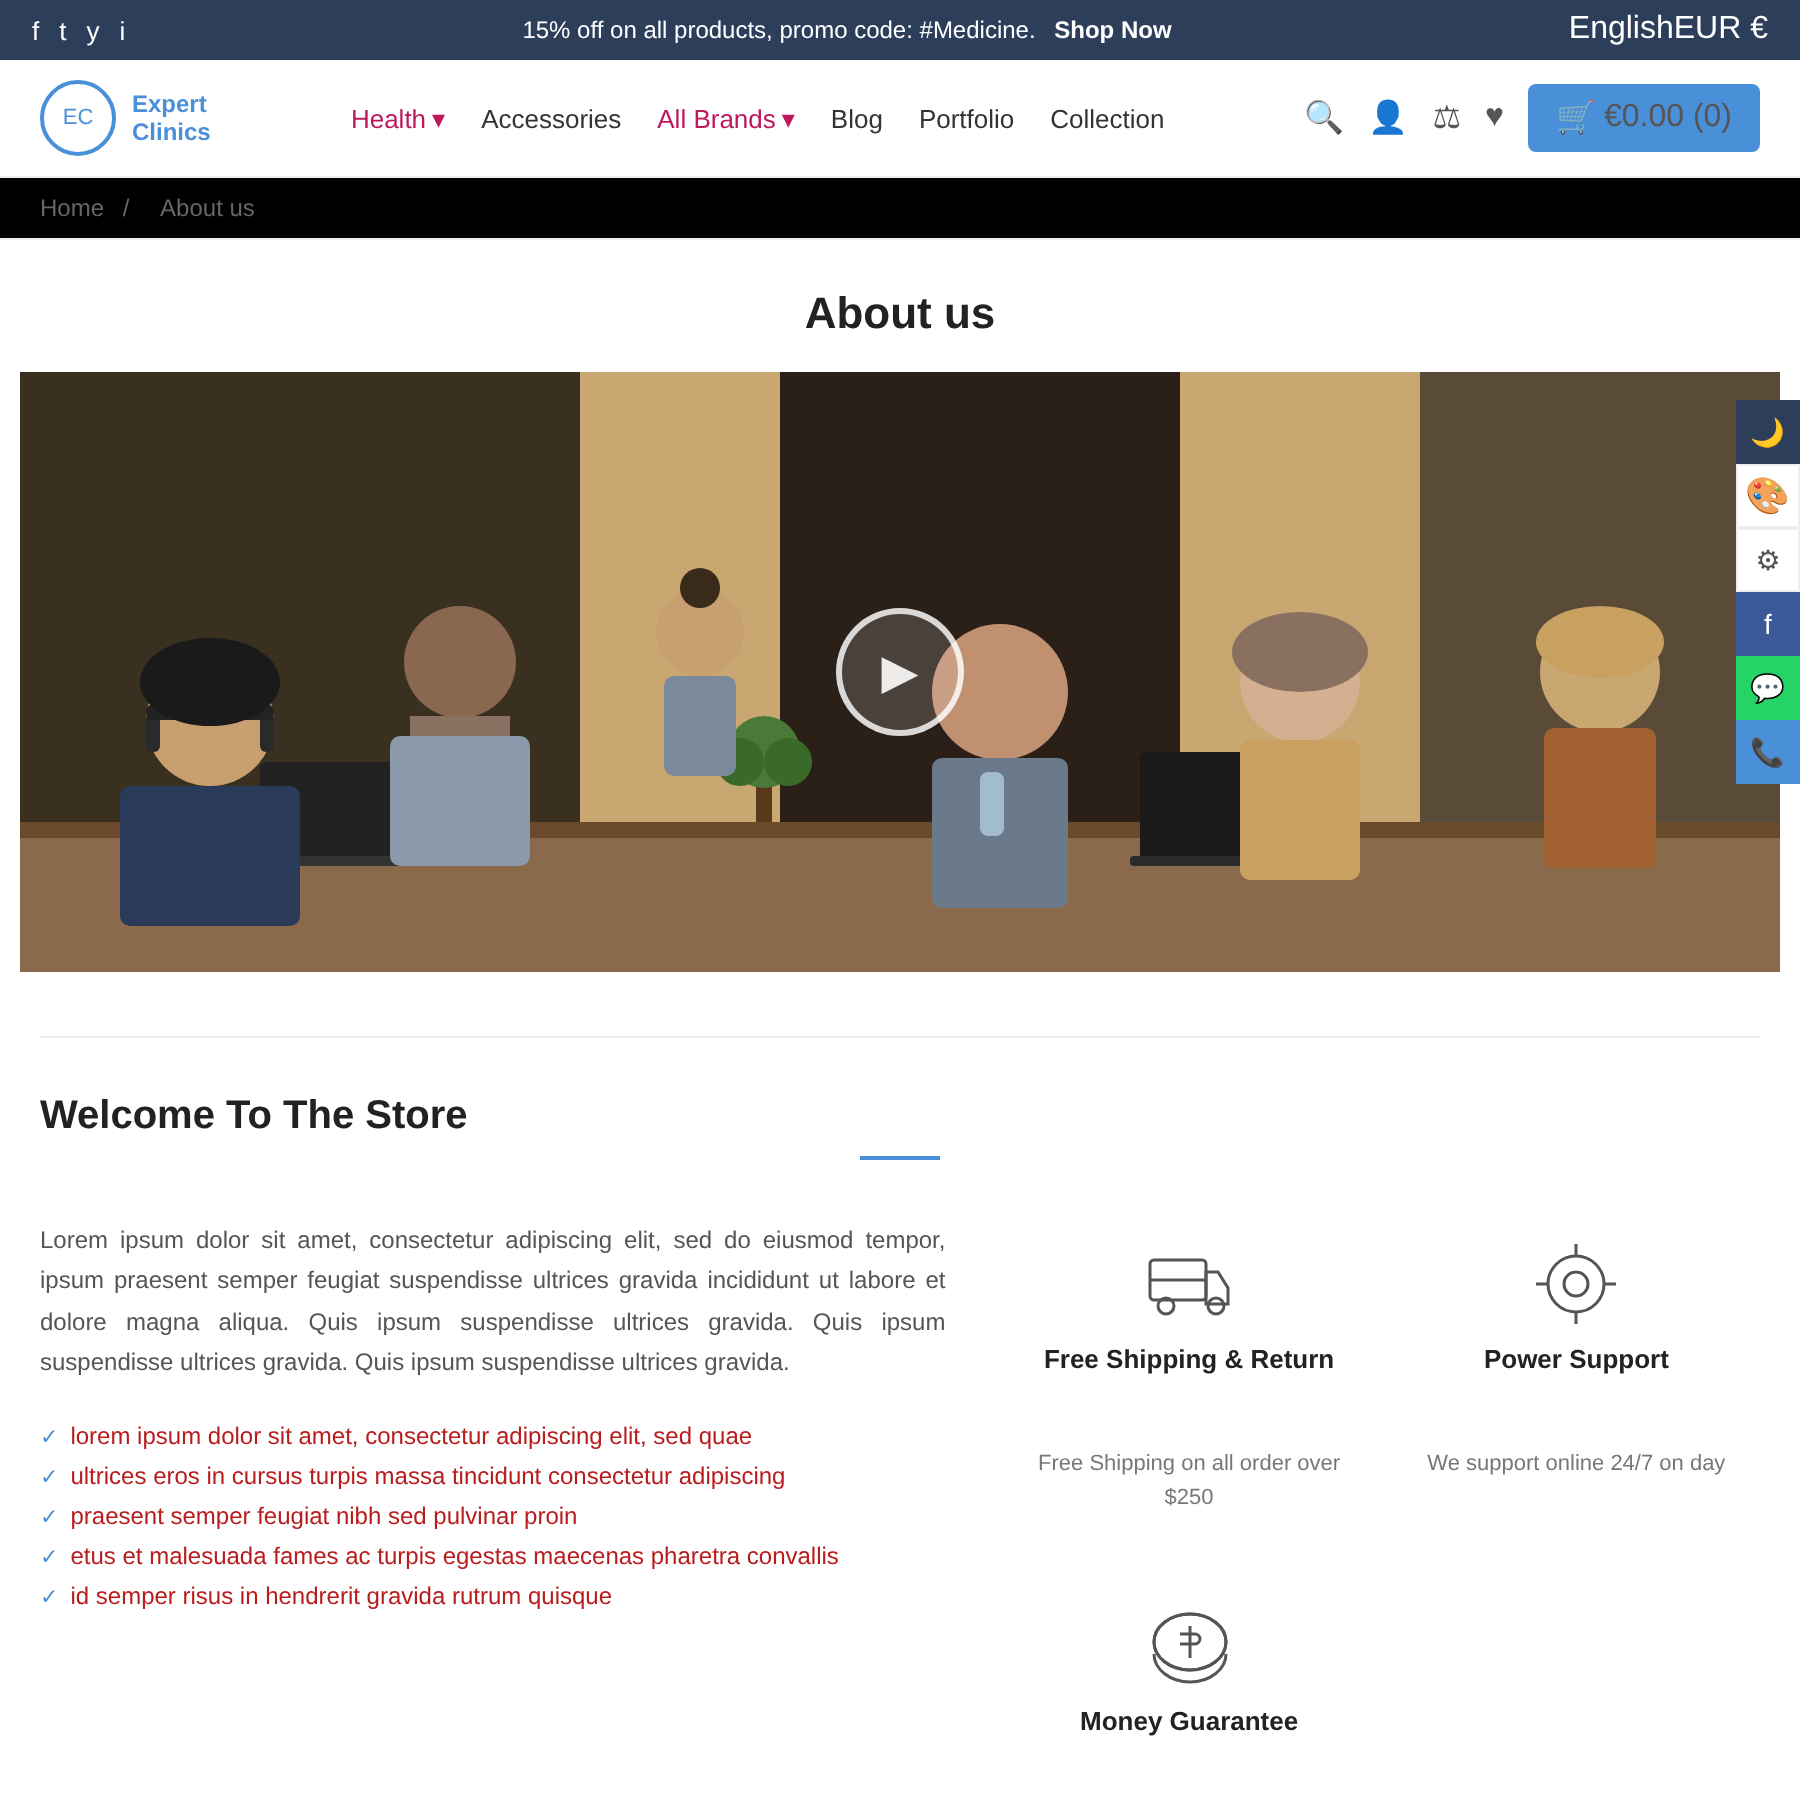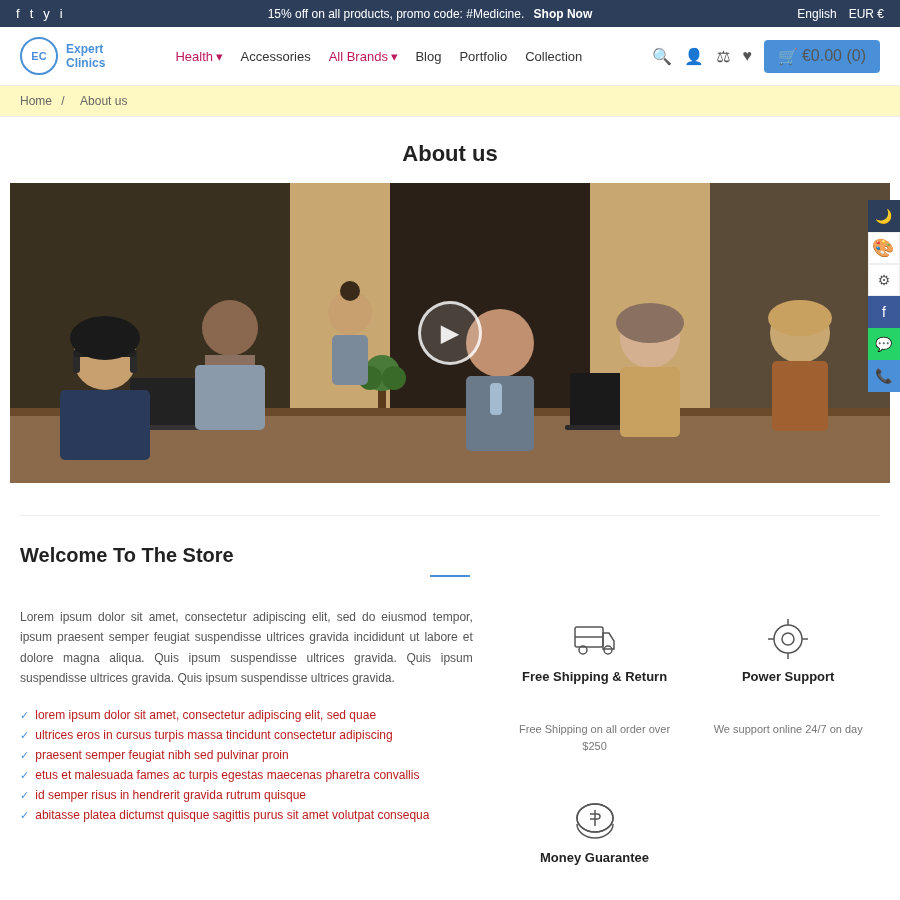--- a/index.html
+++ b/index.html
@@ -12,38 +12,38 @@
       font-size: 12px;
       display: flex;
       align-items: center;
       justify-content: space-between;
       padding: 6px 16px;
     }
     .top-bar-social { display: flex; gap: 10px; align-items: center; }
     .top-bar-social span { font-size: 13px; cursor: pointer; }
     .top-bar-promo { flex: 1; text-align: center; }
     .top-bar-promo a { color: #fff; font-weight: bold; margin-left: 6px; }
-    .top-bar-right { display: flex; gap: 12px; align-items: center; font-size: 12px; }
+    .top-bar-right { display: flex; align-items: center; font-size: 16px; }
     .top-bar-right span { cursor: pointer; }
 
     
     .header {
       display: flex;
       align-items: center;
       justify-content: space-between;
       padding: 10px 20px;
       border-bottom: 1px solid #eee;
       background: #fff;
     }
     .logo { display: flex; align-items: center; gap: 8px; }
     .logo-circle {
       width: 38px; height: 38px; border-radius: 50%;
       border: 2px solid #4a90d9;
       display: flex; align-items: center; justify-content: center;
-      font-size: 11px; color: #4a90d9; font-weight: bold;
+      font-size: 11px; color: #4a90d9; font-weight: normal;
     }
     .logo-text { font-size: 15px; font-weight: bold; color: #2c3e5a; line-height: 1.2; }
     .logo-text span { display: block; font-size: 12px; color: #4a90d9; font-weight: bold; }
     .nav { display: flex; align-items: center; gap: 18px; }
     .nav a { text-decoration: none; color: #333; font-size: 13px; }
     .nav-dropdown { display: flex; align-items: center; gap: 3px; cursor: pointer; font-size: 13px; color: #be185d; }
     .nav-icons { display: flex; align-items: center; gap: 12px; }
     .nav-icons span { font-size: 16px; cursor: pointer; color: #555; }
     .cart-btn {
       background: #4a90d9;
@@ -52,21 +52,21 @@
       padding: 7px 14px;
       border-radius: 4px;
       font-size: 12px;
       cursor: pointer;
       display: flex; align-items: center; gap: 4px;
     }
 
     
     .breadcrumb {
       padding: 8px 20px;
-      background: #fef9c3;
+      background: #000000;
       border-bottom: 1px solid #eee;
       font-size: 12px;
       color: #666;
     }
     .breadcrumb a { color: #666; text-decoration: none; }
     .breadcrumb span { margin: 0 6px; }
 
     
     .page-title {
       text-align: center;
@@ -327,21 +327,20 @@
 
 <div class="content-area">
   <div class="content-left">
     <p class="content-desc">Lorem ipsum dolor sit amet, consectetur adipiscing elit, sed do eiusmod tempor, ipsum praesent semper feugiat suspendisse ultrices gravida incididunt ut labore et dolore magna aliqua. Quis ipsum suspendisse ultrices gravida. Quis ipsum suspendisse ultrices gravida. Quis ipsum suspendisse ultrices gravida.</p>
     <ul class="content-list">
       <li>lorem ipsum dolor sit amet, consectetur adipiscing elit, sed quae</li>
       <li>ultrices eros in cursus turpis massa tincidunt consectetur adipiscing</li>
       <li>praesent semper feugiat nibh sed pulvinar proin</li>
       <li>etus et malesuada fames ac turpis egestas maecenas pharetra convallis</li>
       <li>id semper risus in hendrerit gravida rutrum quisque</li>
-      <li>abitasse platea dictumst quisque sagittis purus sit amet volutpat consequa</li>
     </ul>
   </div>
   <div class="content-right">
 
     <div class="feature-item">
       <div class="feature-icon">
         <svg viewBox="0 0 44 44">
             <rect x="2" y="10" width="28" height="20" rx="2"></rect>
             <path d="M30 16h6l5 8v8h-11V16z"></path>
             <circle cx="10" cy="33" r="4"></circle>

